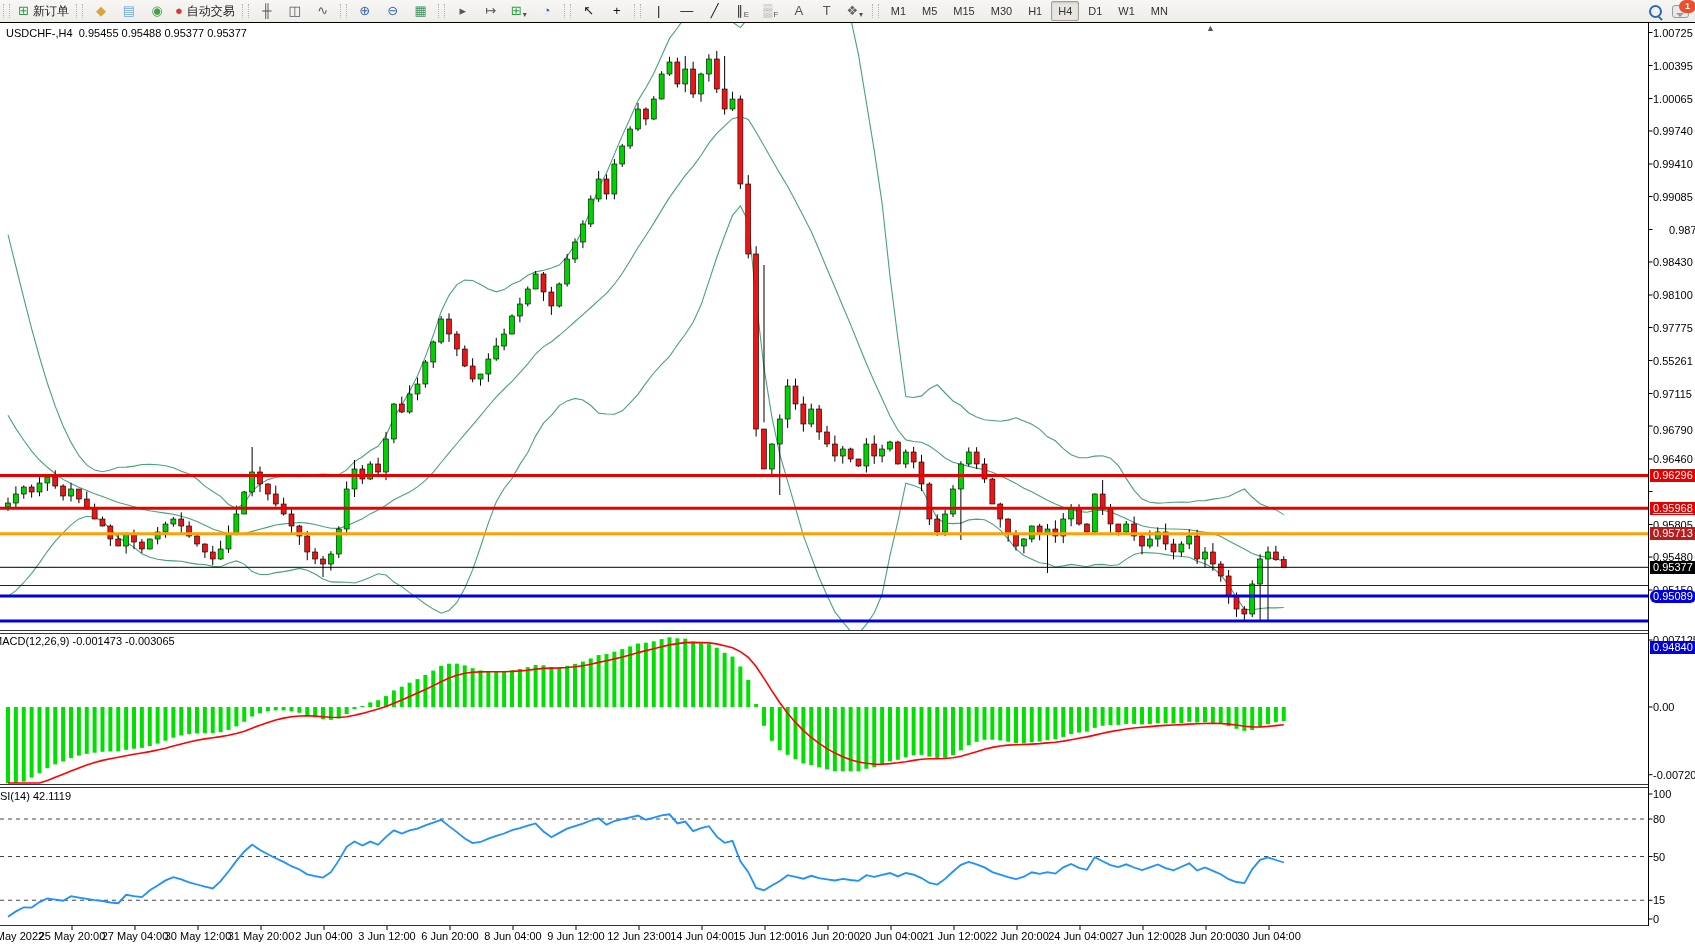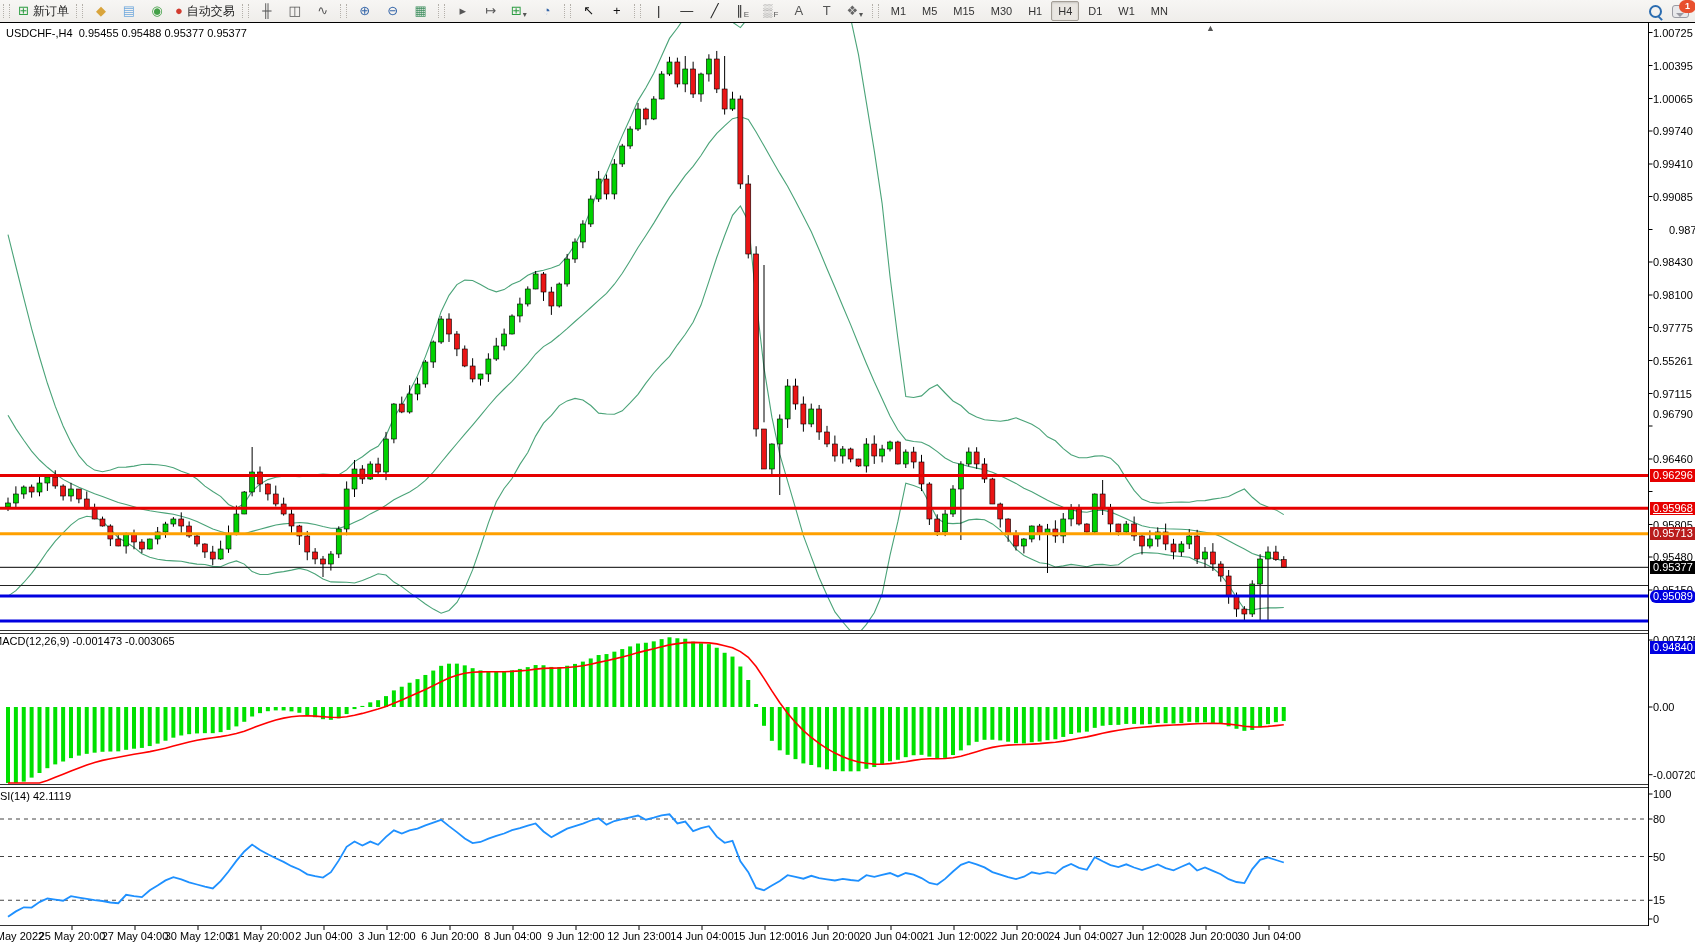--- a/index.html
+++ b/index.html
@@ -733,21 +733,21 @@
       <div class="ax-label" style="top: 70.5px;">1.00065</div>
       <div class="ax-label" style="top: 103px;">0.99740</div>
       <div class="ax-label" style="top: 136px;">0.99410</div>
       <div class="ax-label" style="top: 168.5px;">0.99085</div>
       <div class="ax-label" style="top: 201.5px; padding-left: 16px;">0.98755</div>
       <div class="ax-label" style="top: 234px;">0.98430</div>
       <div class="ax-label" style="top: 267px;">0.98100</div>
       <div class="ax-label" style="top: 299.5px;">0.97775</div>
       <div class="ax-label" style="top: 332.5px;">0.55261</div>
       <div class="ax-label" style="top: 365.5px;">0.97115</div>
-      <div class="ax-label" style="top: 386px; text-align: right;">0.96790</div>
+      <div class="ax-label" style="top: 402px; text-align: right;">0.96790</div>
       <div class="ax-label" style="top: 431px;">0.96460</div>
       <div class="ax-label" style="top: 449px;">0.96135</div>
       <div class="ax-label" style="top: 496.5px;">0.95805</div>
       <div class="ax-label" style="top: 529px;">0.95480</div>
       <div class="ax-label" style="top: 562px;">0.95150</div>
       <div class="ax-label" style="top: 612.025px;">0.007125</div>
       <div class="ax-label" style="top: 679px;">0.00</div>
       <div class="ax-label" style="top: 746.689px;">-0.007201</div>
       <div class="ax-label" style="top: 766px;">100</div>
       <div class="ax-label" style="top: 791px;">80</div>

